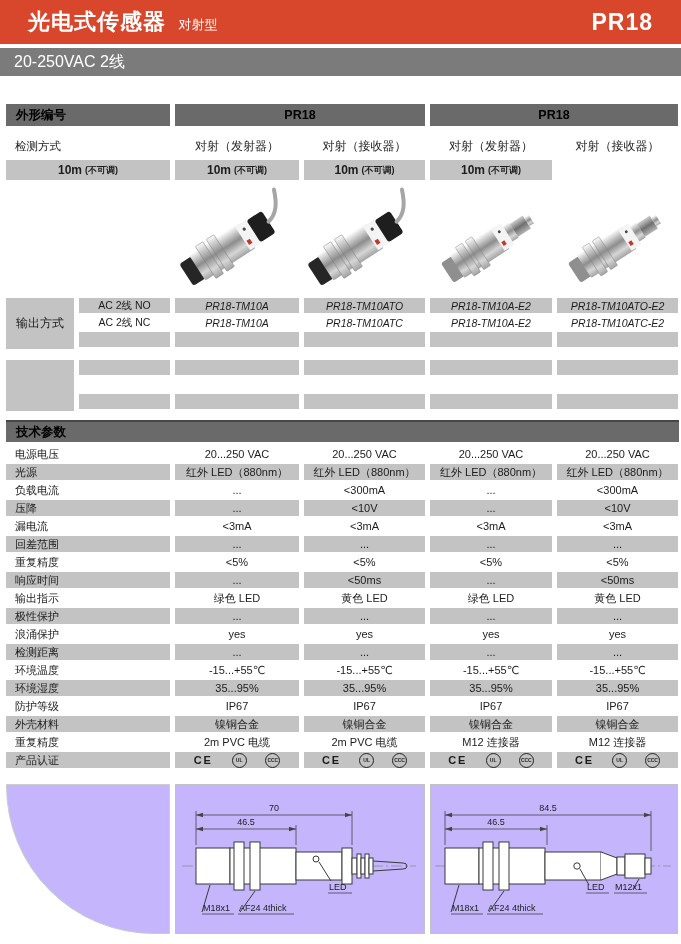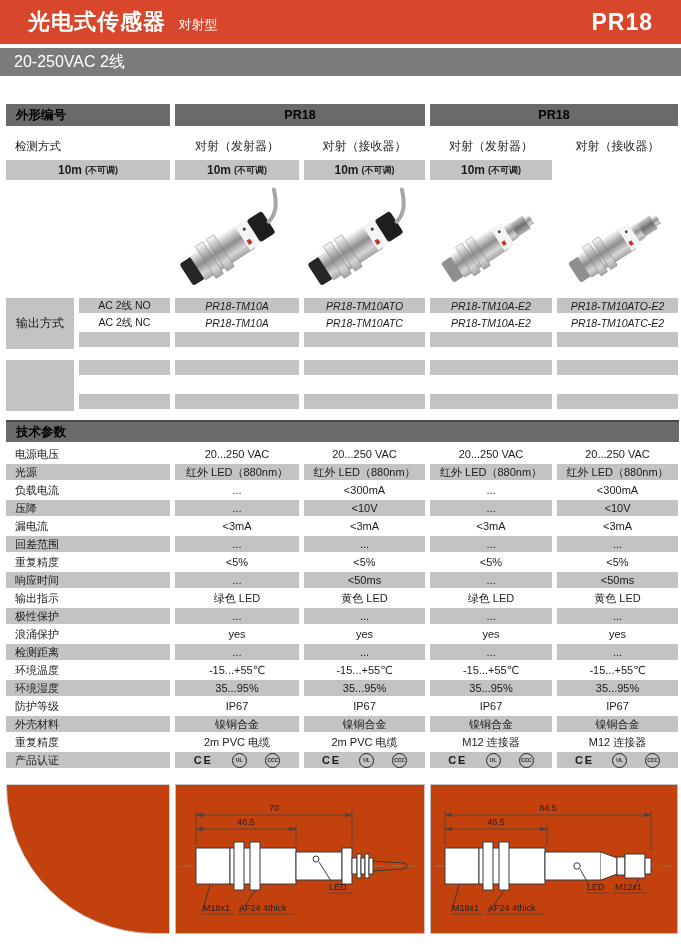--- a/index.html
+++ b/index.html
@@ -48,21 +48,21 @@
            padding-left:10px;margin:9px 0 4px 0;}
   .spec{height:16px;margin-bottom:2px;align-items:center;}
   .spec .lab{height:16px;font-size:11px;}
   .spec .val{height:16px;}
   .certs{display:flex;align-items:center;justify-content:space-evenly;}
   .ce{font-size:11px;font-weight:bold;letter-spacing:2px;}
   .circ{width:13px;height:13px;border:1px solid #222;border-radius:50%;display:flex;
         align-items:center;justify-content:center;font-size:5px;font-weight:bold;color:#222;}
   
   .drawings{display:flex;gap:5px;margin-top:16px;}
-  .dbox{border:1px solid #c2c2c2;height:150px;background:#c2410c;box-sizing:border-box;}
+  .dbox{border:1px solid #c2c2c2;height:150px;background:#c4b5fd;box-sizing:border-box;}
   .dbox.first{width:164px;border-bottom-left-radius:148px;border-color:#ccc;}
   .dbox.mid{width:250px;}
   .dbox.last{width:248px;}
   .dbox svg{display:block;}
   svg text{font-family:"Liberation Sans","DejaVu Sans",sans-serif;}
 </style>
 </head>
 <body>
 
 <svg width="0" height="0" style="position:absolute">

